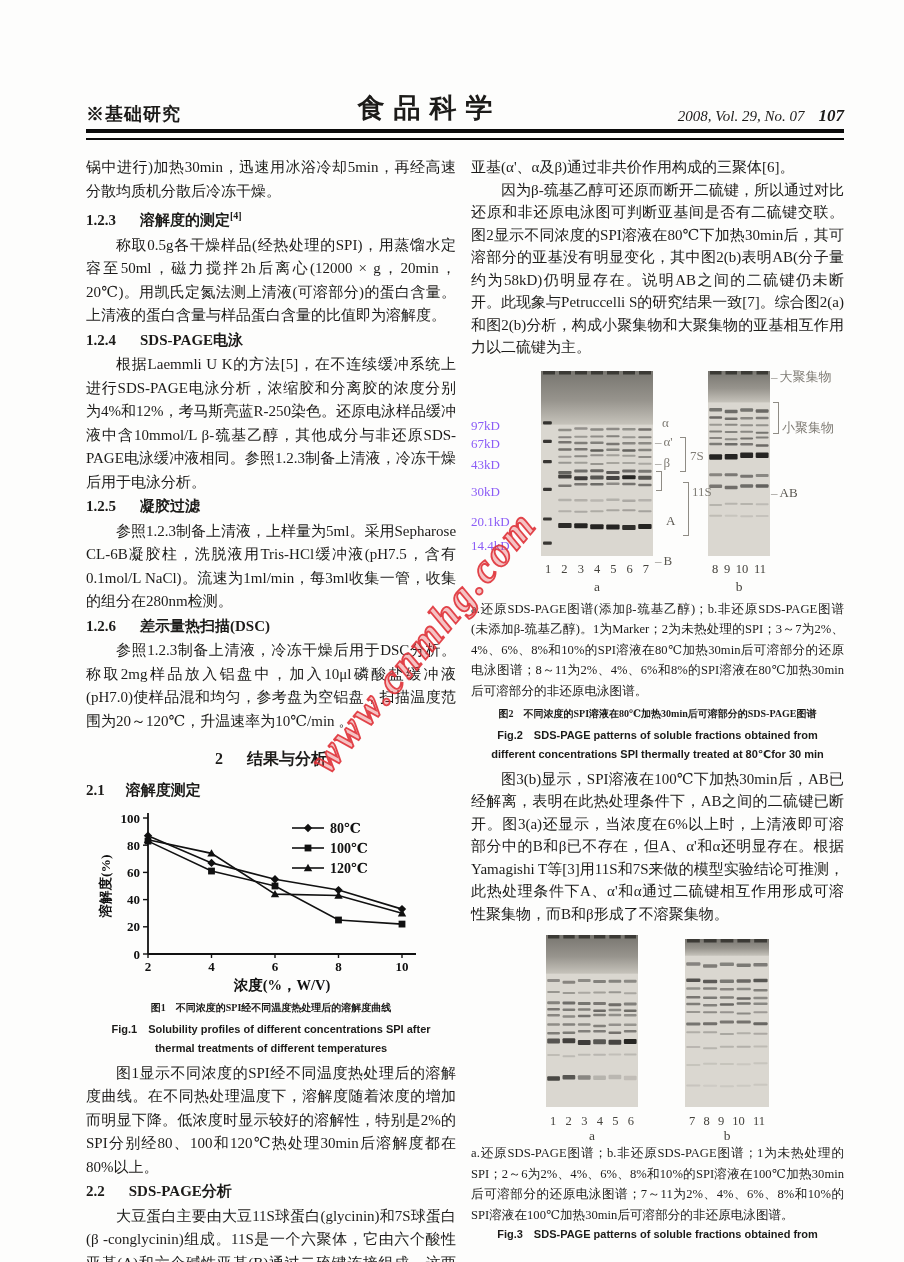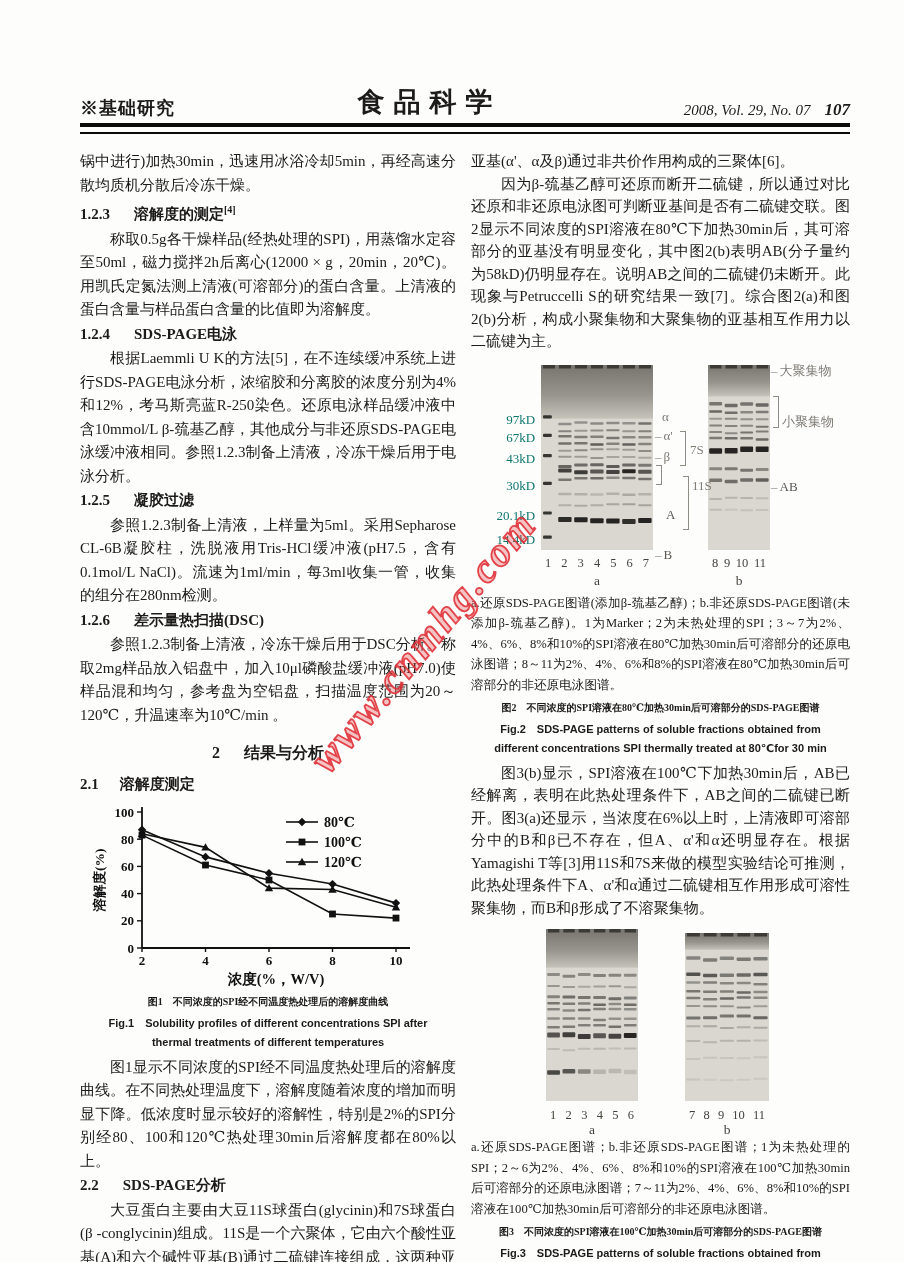--- a/index.html
+++ b/index.html
@@ -1,18 +1,18 @@
 <!DOCTYPE html>
 <html><head>
 <meta charset="utf-8">
 <style>
   html,body{margin:0;padding:0;background:#888;}
   .page{position:relative;width:904px;height:1262px;background:#fdfdfc;overflow:hidden;
         font-family:"Liberation Serif","DejaVu Serif",serif;color:#1c1b19;
-        padding:10px;box-sizing:border-box;}
+        padding:16px;box-sizing:border-box;}
   .inner{position:relative;padding:0 44px 0 70px;}
   
   .header{display:flex;align-items:flex-end;justify-content:space-between;padding-top:74px;}
   .h-left{font-weight:bold;font-size:18px;letter-spacing:1px;}
   .h-center{flex:1;text-align:center;font-weight:bold;font-size:27px;letter-spacing:9px;
             font-family:"Liberation Sans","DejaVu Sans",sans-serif;}
   .h-right{font-style:italic;font-size:15px;white-space:nowrap;}
   .pgnum{font-weight:bold;font-size:17px;margin-left:14px;}
   .double-rule{margin-top:3px;height:5px;border-top:4.5px solid #0a0a0a;border-bottom:2.5px solid #0a0a0a;}
   
@@ -35,21 +35,21 @@
           font-family:"Liberation Sans","DejaVu Sans",sans-serif;margin-bottom:4px;}
   .fig-note{font-size:12.6px;line-height:20.5px;text-align:justify;margin-top:4px;}
   
   .fig1-block{margin-top:4px;}
   #solubility-chart{display:block;margin-left:10px;}
   
   .gel-figure{position:relative;width:100%;}
   .fig2-art{height:230px;margin-top:6px;}
   .fig3-art{height:206px;margin-top:8px;}
   .gel{position:absolute;}
-  .mklabel{position:absolute;width:64px;text-align:right;font-size:13px;color:#0f766e;}
+  .mklabel{position:absolute;width:64px;font-size:13px;color:#8b5cf6;}
   .lanes{position:absolute;display:flex;justify-content:space-between;padding:0 4px;box-sizing:border-box;
          font-size:12.5px;color:#44423c;}
   .panel-label{position:absolute;text-align:center;font-size:13.5px;color:#44423c;}
   .ann{position:absolute;font-size:13px;color:#807d76;white-space:nowrap;}
   .ann.dark{color:#5a5750;margin-top:37px;}
   .ann.dashed::before{content:"–";margin-right:2px;color:#8f8c85;}
   .bracket{position:absolute;width:5px;border:1.3px solid #8f8c85;border-left:none;}
   
   .watermark{position:absolute;left:318px;top:742px;transform:rotate(-50deg);transform-origin:0 50%;
              font-style:italic;font-weight:bold;font-size:41px;letter-spacing:3px;white-space:nowrap;
@@ -532,21 +532,20 @@
               <span class="ln">8</span>
               <span class="ln">9</span>
               <span class="ln">10</span>
               <span class="ln">11</span>
             </div>
           <div class="panel-label" style="left:75px;top:192px;width:92px">a</div>
           <div class="panel-label" style="left:214px;top:192px;width:84px">b</div>
         </div>
 
         <div class="fig-note">a.还原SDS-PAGE图谱；b.非还原SDS-PAGE图谱；1为未热处理的SPI；2～6为2%、4%、6%、8%和10%的SPI溶液在100℃加热30min后可溶部分的还原电泳图谱；7～11为2%、4%、6%、8%和10%的SPI溶液在100℃加热30min后可溶部分的非还原电泳图谱。</div>
-        <div class="cap-cn">图3　不同浓度的SPI溶液在100℃加热30min后可溶部分的SDS-PAGE图谱</div>
         <div class="cap-en">
           <div>Fig.3　SDS-PAGE patterns of soluble fractions obtained from</div>
 
         </div>
       </div>
     </div>
   </div>
 
   <div class="watermark">www.cnmhg.com</div>
 </div>

